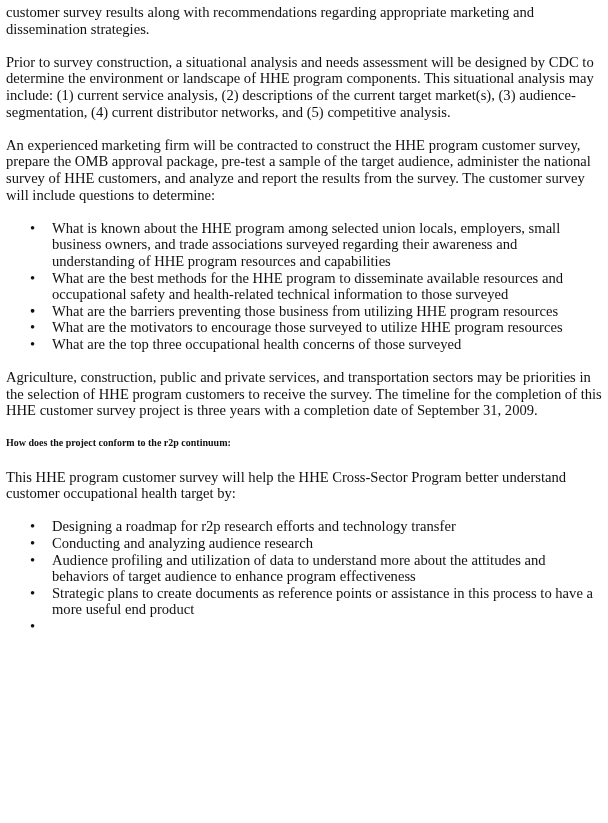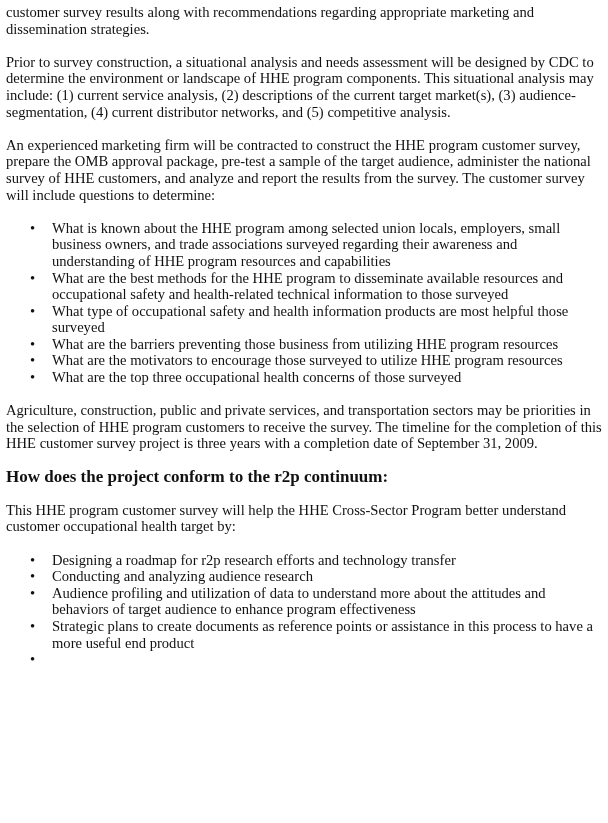--- a/index.html
+++ b/index.html
@@ -3,37 +3,37 @@
 <meta charset="utf-8">
 <style>
   html, body { margin: 0; padding: 0; background: #ffffff; }
   body {
     width: 608px; height: 823px; overflow: hidden;
     font-family: "Liberation Serif", "DejaVu Serif", serif;
     font-size: 14.6px; line-height: 16.6px; color: #111;
   }
   .page { padding: 4px 6px 0 6px; }
   p { margin: 0 0 16.6px 0; }
-  h3 { margin: 0 0 16.6px 0; font-size: 17px; line-height: 16.6px; font-weight: bold; }
+  h3 { margin: 0 0 16.6px 0; font-size: 10px; line-height: 16.6px; font-weight: bold; }
   ul { list-style: none; margin: 0 0 16.6px 0; padding: 0; }
   li { position: relative; padding-left: 46px; margin: 0; }
   li .bullet { position: absolute; left: 24px; top: 0; }
 </style>
 </head>
 <body>
 
 <div class="page">
   <p>customer survey results along with recommendations regarding appropriate marketing and dissemination strategies.</p>
   <p>Prior to survey construction, a situational analysis and needs assessment will be designed by CDC to determine the environment or landscape of HHE program components. This situational analysis may include: (1) current service analysis, (2) descriptions of the current target market(s), (3) audience-segmentation, (4) current distributor networks, and (5) competitive analysis.</p>
   <p>An experienced marketing firm will be contracted to construct the HHE program customer survey, prepare the OMB approval package, pre-test a sample of the target audience, administer the national survey of HHE customers, and analyze and report the results from the survey. The customer survey will include questions to determine:</p>
 
   <ul>
     <li><span class="bullet">•</span><span>What is known about the HHE program among selected union locals, employers, small business owners, and trade associations surveyed regarding their awareness and understanding of HHE program resources and capabilities</span></li>
     <li><span class="bullet">•</span><span>What are the best methods for the HHE program to disseminate available resources and occupational safety and health-related technical information to those surveyed</span></li>
-    <li><span class="bullet">•</span><span>What type of occupational safety and health information products are most helpful those surveyed</span></li>
+    <li><span class="bullet">•</span></li>
     <li><span class="bullet">•</span><span>What are the barriers preventing those business from utilizing HHE program resources</span></li>
     <li><span class="bullet">•</span><span>What are the motivators to encourage those surveyed to utilize HHE program resources</span></li>
     <li><span class="bullet">•</span><span>What are the top three occupational health concerns of those surveyed</span></li>
   </ul>
 
   <p>Agriculture, construction, public and private services, and transportation sectors may be priorities in the selection of HHE program customers to receive the survey. The timeline for the completion of this HHE customer survey project is three years with a completion date of September 31, 2009.</p>
 
   <h3>How does the project conform to the r2p continuum:</h3>
 
   <p>This HHE program customer survey will help the HHE Cross-Sector Program better understand customer occupational health target by:</p>

